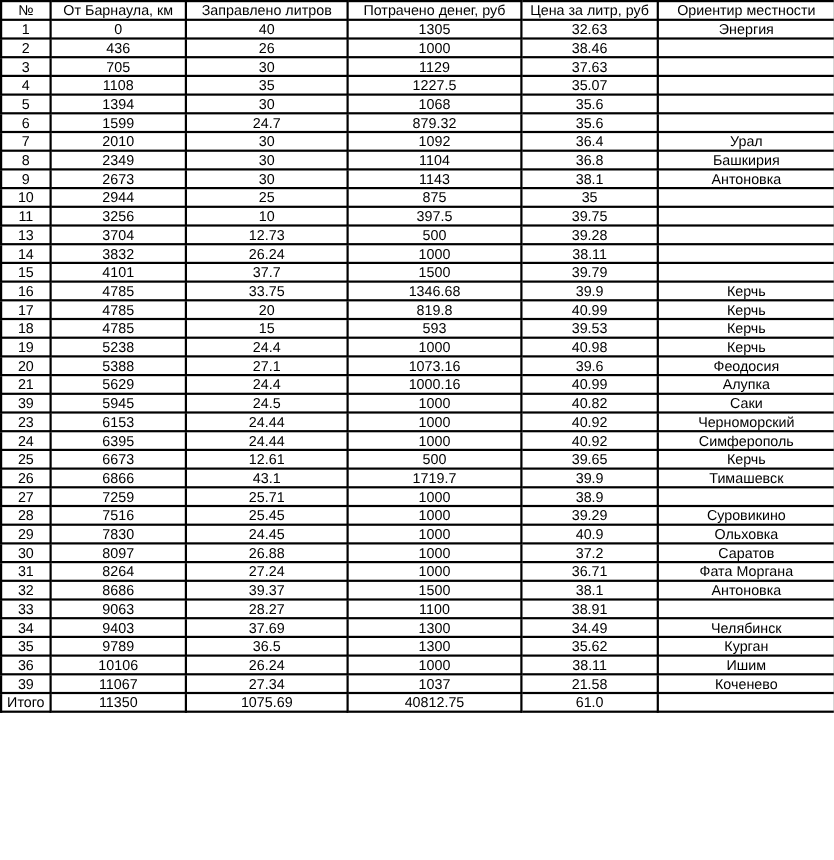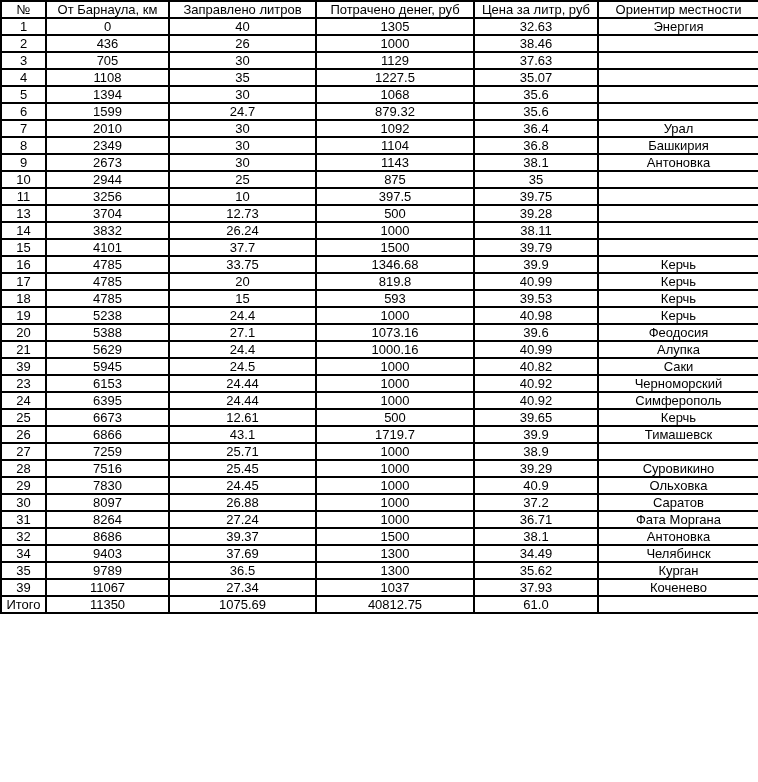--- a/index.html
+++ b/index.html
@@ -307,41 +307,57 @@
       </tr>
       <tr>
         <td>32</td>
         <td>8686</td>
         <td>39.37</td>
         <td>1500</td>
         <td>38.1</td>
         <td>Антоновка</td>
       </tr>
       <tr>
+        <td>33</td>
+        <td>9063</td>
+        <td>28.27</td>
+        <td>1100</td>
+        <td>38.91</td>
+        <td></td>
+      </tr>
+      <tr>
         <td>34</td>
         <td>9403</td>
         <td>37.69</td>
         <td>1300</td>
         <td>34.49</td>
         <td>Челябинск</td>
       </tr>
       <tr>
         <td>35</td>
         <td>9789</td>
         <td>36.5</td>
         <td>1300</td>
         <td>35.62</td>
         <td>Курган</td>
       </tr>
       <tr>
+        <td>36</td>
+        <td>10106</td>
+        <td>26.24</td>
+        <td>1000</td>
+        <td>38.11</td>
+        <td>Ишим</td>
+      </tr>
+      <tr>
         <td>39</td>
         <td>11067</td>
         <td>27.34</td>
         <td>1037</td>
-        <td>37.93</td>
+        <td>21.58</td>
         <td>Коченево</td>
       </tr>
       <tr>
         <td>Итого</td>
         <td>11350</td>
         <td>1075.69</td>
         <td>40812.75</td>
         <td>61.0</td>
         <td></td>
       </tr>

